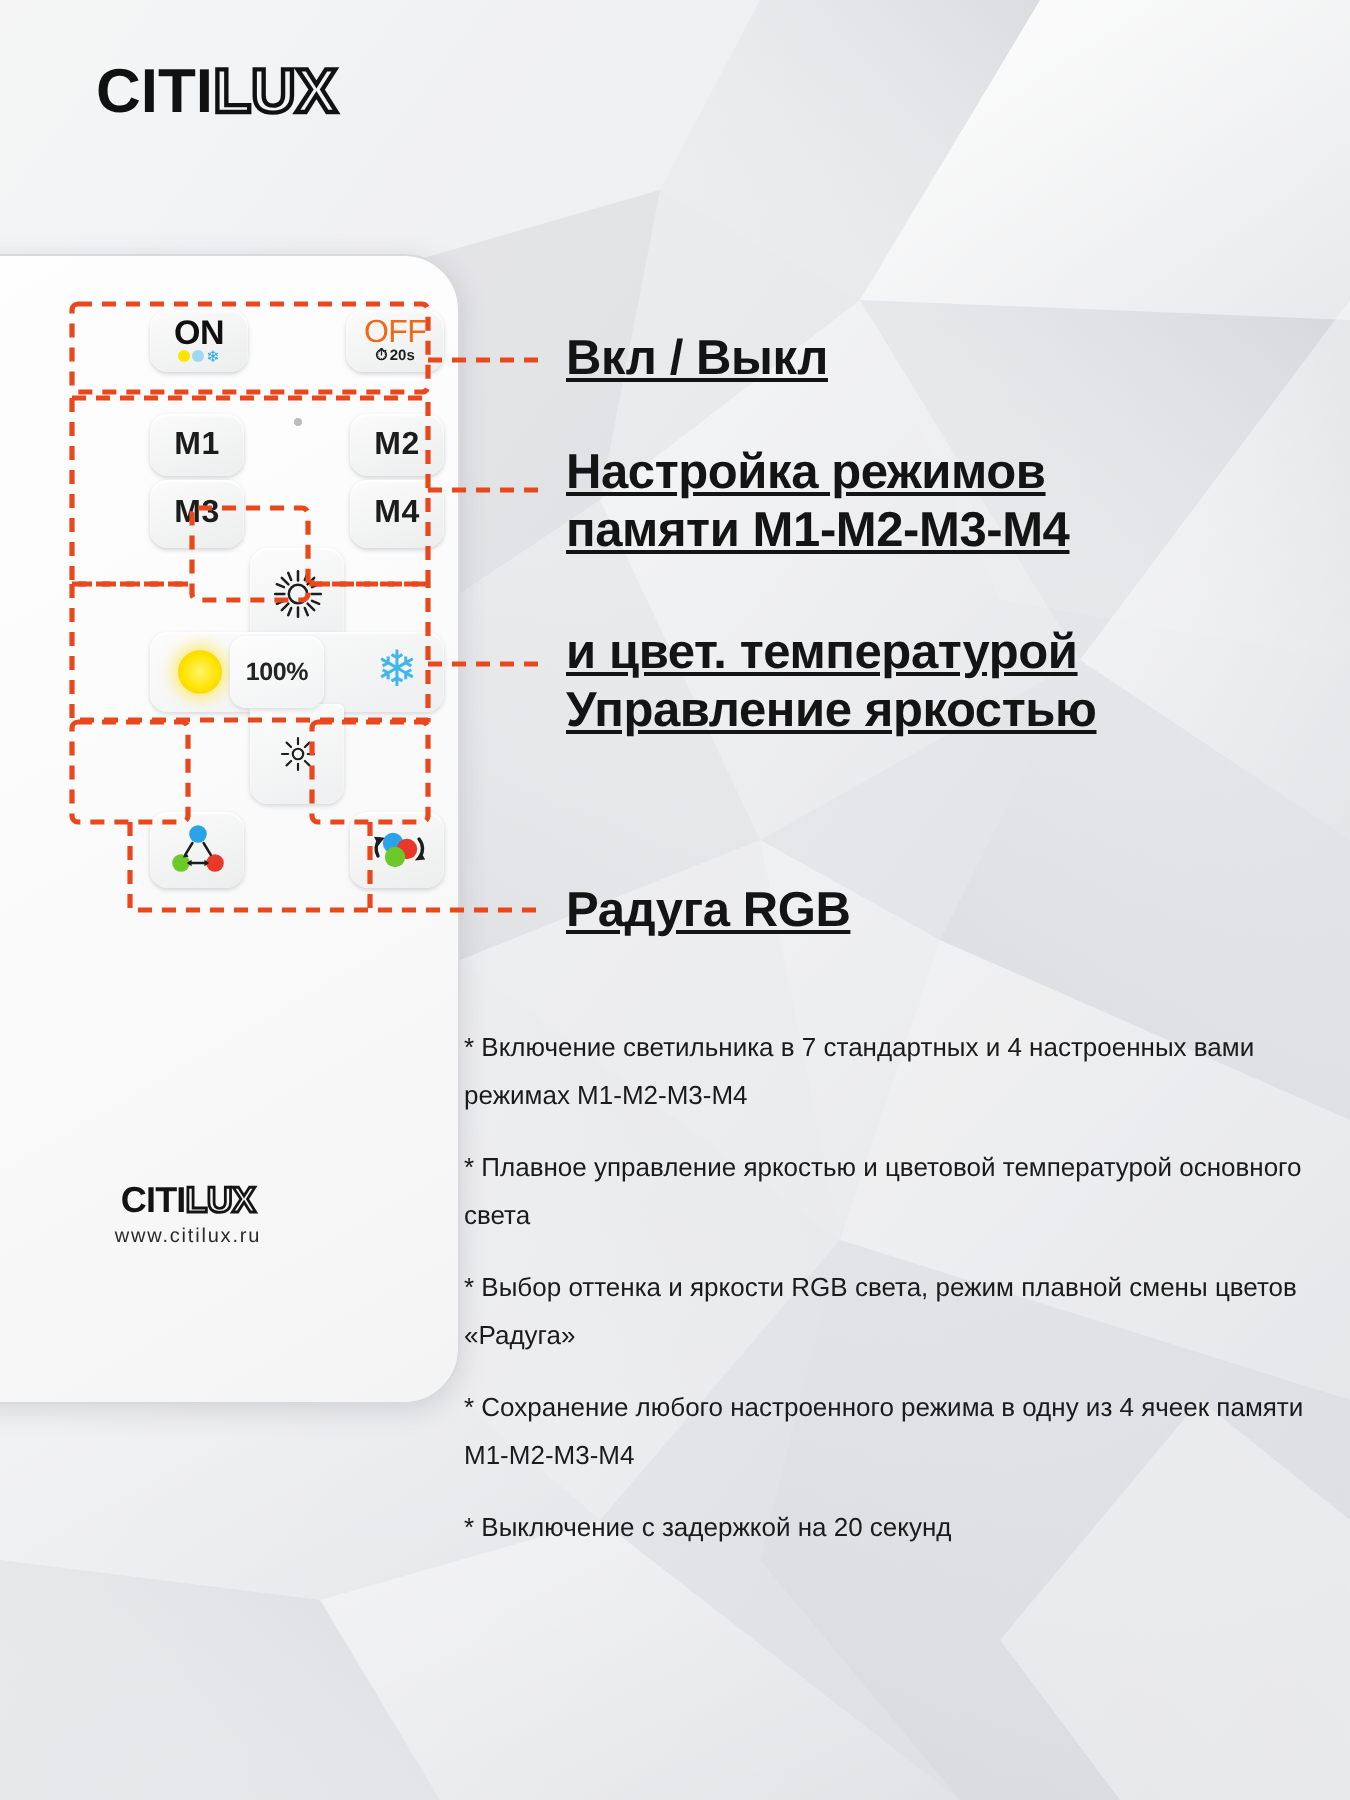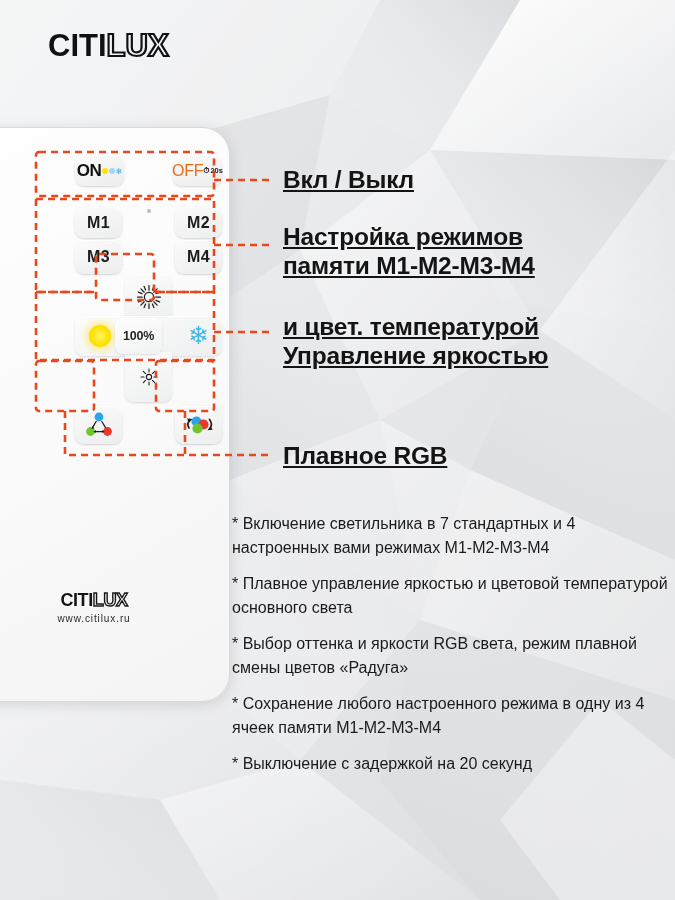--- a/index.html
+++ b/index.html
@@ -42,21 +42,21 @@
   }
 
   #keys { position:absolute; left:75px; top:155px; width:147px; z-index:4; }
 
   .krow { display:flex; justify-content:space-between; }
 
   .key {
     background:linear-gradient(160deg,#fbfbfb,#eceded);
     border-radius:9px;
     box-shadow:0 1px 2px rgba(120,120,130,.30), inset 0 1px 1px #fff;
-    display:flex; flex-direction:row;
+    display:flex; flex-direction:column;
     align-items:center; justify-content:center;
     position:relative;
   }
   .key.m { width:47px; height:31px;margin-top:12px; }
   .key .mlbl { font-size:16px; font-weight:bold; color:#1c1c1c; letter-spacing:0.3px; }
 
   
   #onoffrow { margin-bottom:9px; }
   .key.onoff { width:49px; height:31px; }
   .on-txt { font-size:17px; font-weight:bold; color:#101010; line-height:14px; letter-spacing:-0.3px;}
@@ -113,21 +113,21 @@
     font-size:24.5px; font-weight:bold; color:#141414;
     line-height:29px; letter-spacing:-0.2px;text-decoration:underline;
   }
   #c1 { left:283px; top:165px; }
   #c2 { left:283px; top:222px; }
   #c3 { left:283px; top:312px; }
   #c4 { left:283px; top:441px; }
 
   
   #notes { position:absolute; left:232px; top:512px; width:436px; z-index:7; }
-  .note { font-size:16px; color:#1b1b1b; line-height:23.5px; margin-bottom:13px; }
+  .note { font-size:13px; color:#1b1b1b; line-height:23.5px; margin-bottom:13px; }
 </style>
 </head>
 <body>
 
 <svg id="bg" viewBox="0 0 675 900" preserveAspectRatio="none">
   <defs>
     <linearGradient id="bgBase" x1="0" y1="0" x2="1" y2="1">
       <stop offset="0%" stop-color="#f2f3f4"></stop>
       <stop offset="45%" stop-color="#e7e8ea"></stop>
       <stop offset="100%" stop-color="#dcdde0"></stop>
@@ -343,21 +343,21 @@
 </div>
 <div class="callout" id="c2">
   <div>Настройка режимов</div>
   <div>памяти M1-M2-M3-M4</div>
 </div>
 <div class="callout" id="c3">
   <div>и цвет. температурой</div>
   <div>Управление яркостью</div>
 </div>
 <div class="callout" id="c4">
-  <div>Плавное RGB</div>
+  <div>Радуга RGB</div>
 </div>
 
 <div id="notes">
   <div class="note">* Включение светильника в 7 стандартных и 4 настроенных вами режимах M1-M2-M3-M4</div>
   <div class="note">* Плавное управление яркостью и цветовой температурой основного света</div>
   <div class="note">* Выбор оттенка и яркости RGB света, режим плавной смены цветов «Радуга»</div>
   <div class="note">* Сохранение любого настроенного режима  в одну из 4 ячеек памяти M1-M2-M3-M4</div>
   <div class="note">* Выключение с задержкой на 20 секунд</div>
 </div>
 

